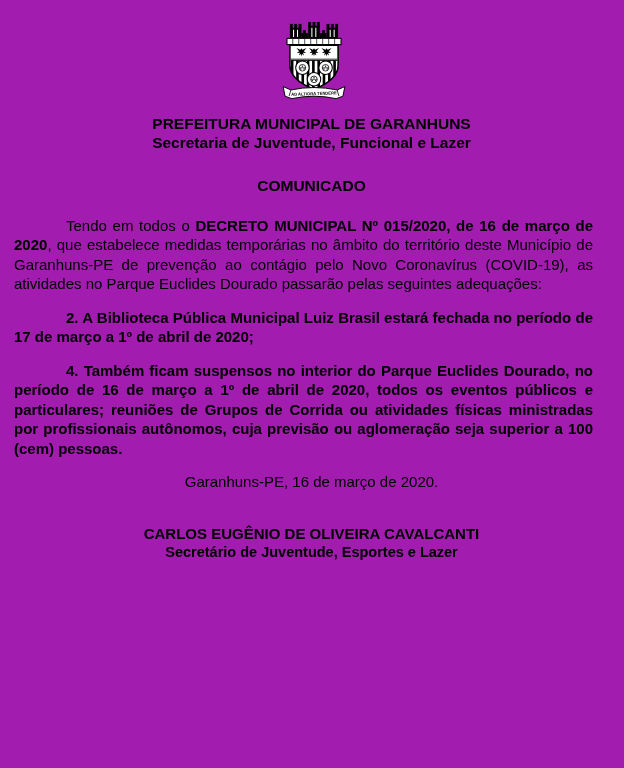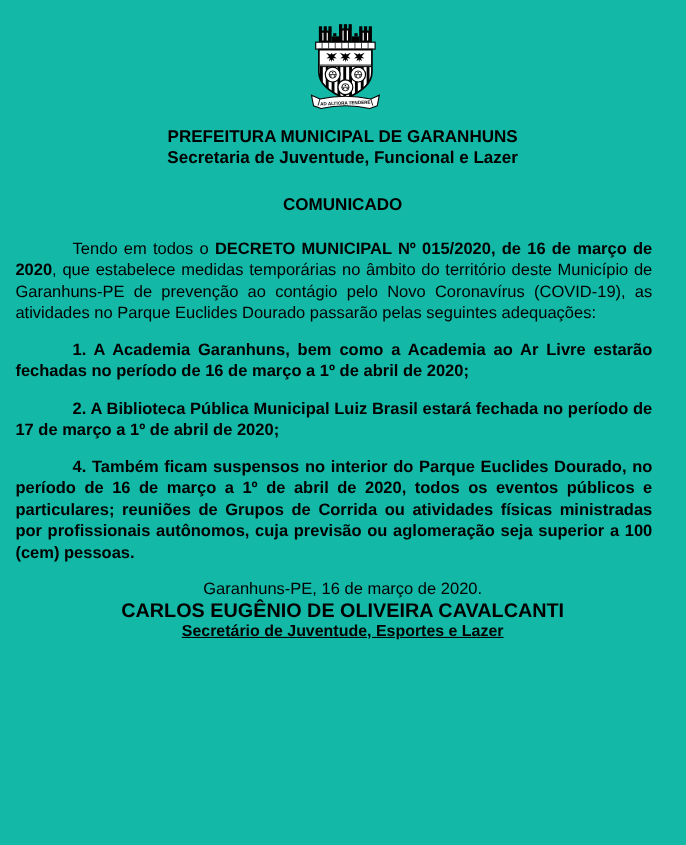--- a/index.html
+++ b/index.html
@@ -6,46 +6,46 @@
   body {
     width: 624px; height: 768px;
     font-family: "Liberation Sans", "DejaVu Sans", sans-serif;
     color: #000;
     overflow: hidden;
   }
   .page {
     box-sizing: border-box;
     width: 624px; height: 768px;
     padding: 21px 31px 4px 14px;
-    background: #14b8a6;
+    background: #a21caf;
   }
   .centered { text-align: center; position: relative; left: 8px; }
   .crest-wrap { text-align: center; position: relative; left: 10px; }
   .crest-wrap svg { display: inline-block; }
   .org-header { margin-top: 9px; font-weight: bold; font-size: 15.5px; line-height: 18.5px; }
   .doc-title  { margin-top: 25px; font-weight: bold; font-size: 15.5px; line-height: 18.5px; }
   .content { margin-top: 20px; }
   .content p {
     margin: 0 0 14px 0;
     font-size: 15px;
     line-height: 19.5px;
     text-align: justify;
     text-indent: 52px;
   }
   .content p.bold { font-weight: bold; }
   b { font-weight: bold; }
   p.dateline {
-    margin: 0 0 0 0;
+    margin: 0 0 32px 0;
     font-size: 15px; line-height: 19.5px;
     text-align: center; text-indent: 0;
     position: relative; left: 8px;
   }
   .signature { text-align: center; position: relative; left: 8px; }
-  .signature .sig-name { font-weight: bold; font-size: 18px; line-height: 19.5px; }
-  .signature .sig-role { font-weight: bold; font-size: 14.5px; line-height: 19px; text-decoration: underline; }
+  .signature .sig-name { font-weight: bold; font-size: 15px; line-height: 19.5px; }
+  .signature .sig-role { font-weight: bold; font-size: 14.5px; line-height: 19px; }
   .crest-motto-text {
     font-family: "Liberation Sans", "DejaVu Sans", sans-serif;
     font-weight: bold;
   }
 </style>
 </head>
 <body>
 
 <div class="page">
 
@@ -159,21 +159,20 @@
   <div class="org-header centered">
     <div>PREFEITURA MUNICIPAL DE GARANHUNS</div>
     <div>Secretaria de Juventude, Funcional e Lazer</div>
   </div>
 
   <div class="doc-title centered">COMUNICADO</div>
 
   <div class="content">
     <p><span>Tendo em todos o </span><b>DECRETO MUNICIPAL Nº 015/2020, de 16 de março de 2020</b><span>, que estabelece medidas temporárias no âmbito do território deste Município de Garanhuns-PE de prevenção ao contágio pelo Novo Coronavírus (COVID-19), as atividades no Parque Euclides Dourado passarão pelas seguintes adequações:</span></p>
 
-    <p class="bold">1. A Academia Garanhuns, bem como a Academia ao Ar Livre estarão fechadas no período de 16 de março a 1º de abril de 2020;</p>
     <p class="bold">2. A Biblioteca Pública Municipal Luiz Brasil estará fechada no período de 17 de março a 1º de abril de 2020;</p>
     <p class="bold">4. Também ficam suspensos no interior do Parque Euclides Dourado, no período de 16 de março a 1º de abril de 2020, todos os eventos públicos e particulares; reuniões de Grupos de Corrida ou atividades físicas ministradas por profissionais autônomos, cuja previsão ou aglomeração seja superior a 100 (cem) pessoas.</p>
 
 
     <p class="dateline">Garanhuns-PE, 16 de março de 2020.</p>
 
     <div class="signature">
       <div class="sig-name">CARLOS EUGÊNIO DE OLIVEIRA CAVALCANTI</div>
       <div class="sig-role">Secretário de Juventude, Esportes e Lazer</div>
     </div>

